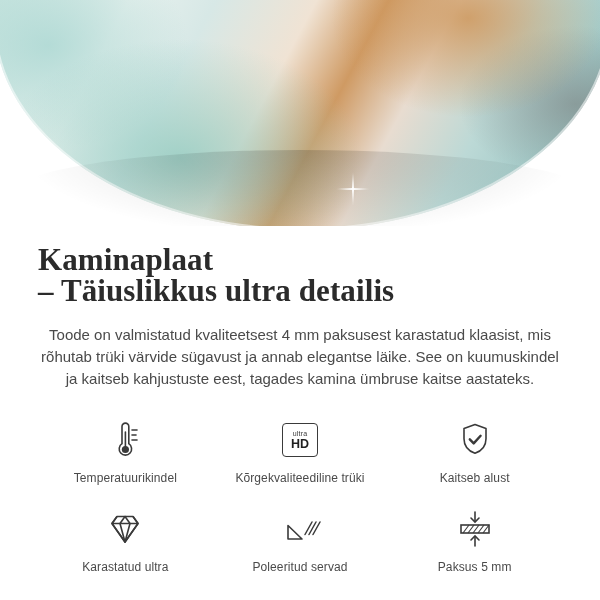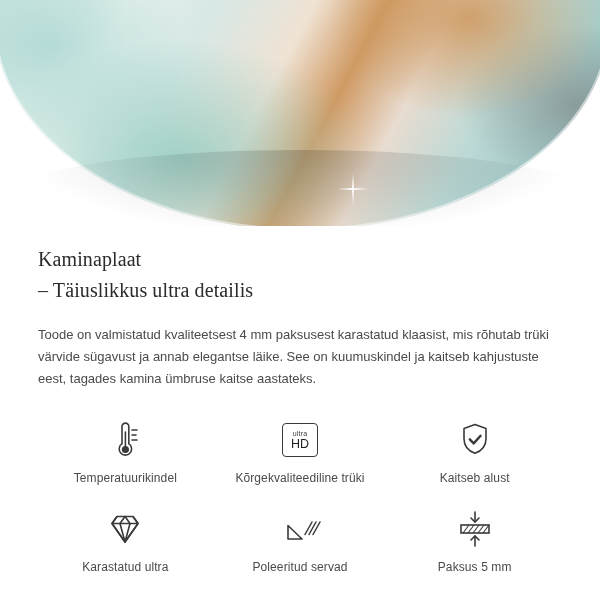--- a/index.html
+++ b/index.html
@@ -77,35 +77,36 @@
     background: linear-gradient(to right, rgba(255,255,255,0) 0%, #fff 50%, rgba(255,255,255,0) 100%);
   }
 
   
   .content {
     padding: 0 38px;
     box-sizing: border-box;
   }
   .title {
     font-family: "Liberation Serif", serif;
-    font-size: 20px;
+    font-size: 31px;
     line-height: 31px;
     color: #2b2b2b;
-    font-weight: 400;
+    font-weight: 700;
     margin: 18px 0 10px 0;
     letter-spacing: 0.1px;
   }
   .title .line2 { display: block; }
 
   .desc {
     margin: 18px 0 0 0;
-    font-size: 13px;
+    font-size: 15px;
     line-height: 22px;
     color: #4a4a4a;
     max-width: 530px;
+    text-align: center;
   }
 
   
   .features {
     margin-top: 28px;
     display: grid;
     grid-template-columns: repeat(3, 1fr);
     row-gap: 22px;
   }
   .feature {
@@ -132,21 +133,21 @@
     height: 32px;
     border: 1.6px solid #3a3a3a;
     border-radius: 4px;
     display: flex;
     flex-direction: column;
     align-items: center;
     justify-content: center;
     line-height: 1;
   }
   .ultrahd .u1 { font-size: 7px; color: #3a3a3a; letter-spacing: 0.2px; }
-  .ultrahd .u2 { font-size: 12.5px; font-weight: normal; color: #1f1f1f; margin-top: 1px; }
+  .ultrahd .u2 { font-size: 12.5px; font-weight: bold; color: #1f1f1f; margin-top: 1px; }
   svg { display: block; }
 </style>
 </head>
 <body>
 
 <div class="hero">
   <div class="hero-bg"></div>
   <div class="plate-outline"></div>
   <div class="plate-shadow"></div>
   <div class="sparkle"></div>

